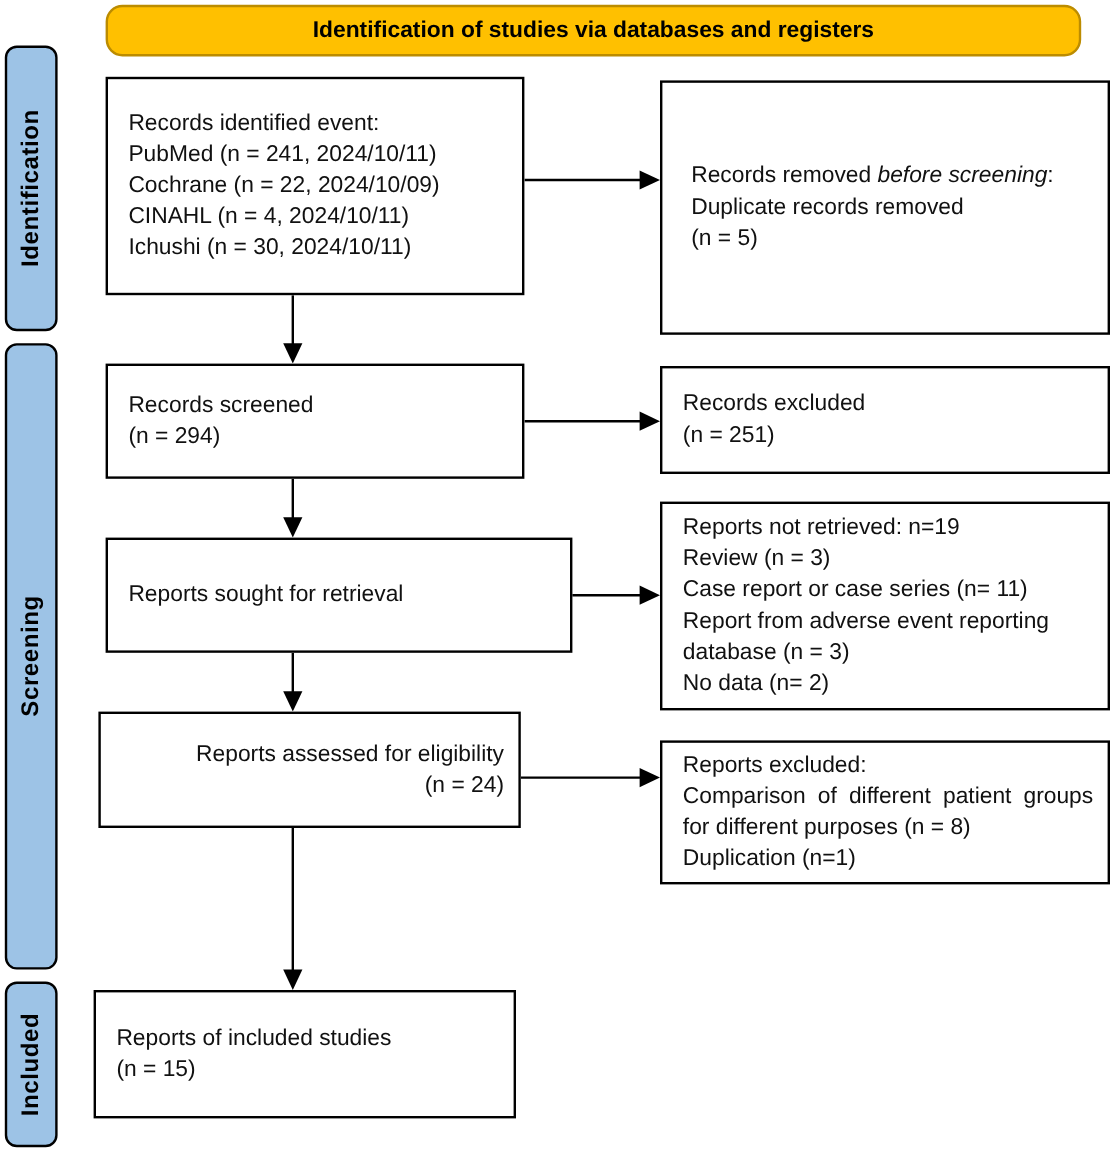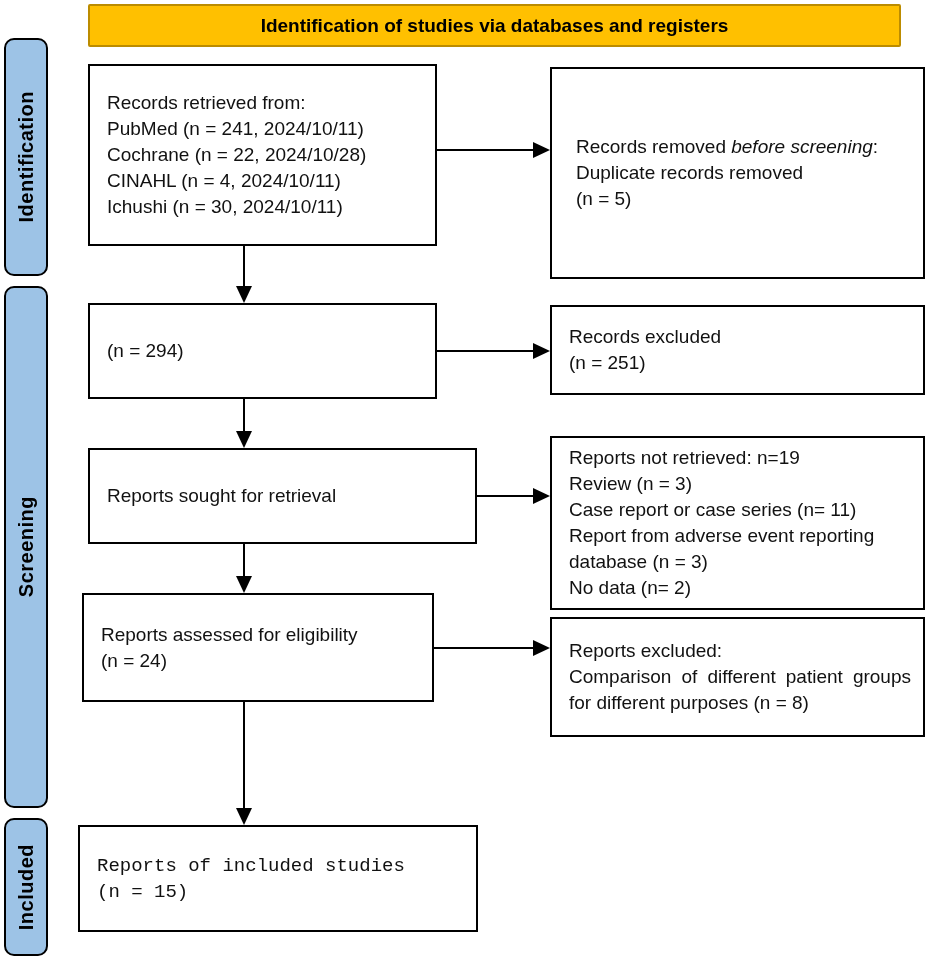--- a/index.html
+++ b/index.html
@@ -17,21 +17,21 @@
     left: 0; top: 0;
     width: 927px; height: 960px;
     pointer-events: none;
   }
   .header {
     position: absolute;
     left: 88px; top: 4px;
     width: 813px; height: 43px;
     background: #FFC000;
     border: 2px solid #BC8C00;
-    border-radius: 2px;
+    border-radius: 14px;
     box-sizing: border-box;
     display: flex; align-items: center; justify-content: center;
     font-size: 19px; font-weight: bold; color: #000;
   }
   .stage {
     position: absolute;
     left: 4px; width: 44px;
     background: #9DC3E6;
     border: 2px solid #000000;
     border-radius: 10px;
@@ -55,24 +55,24 @@
     box-sizing: border-box;
     display: flex; flex-direction: column; justify-content: center;
     padding: 6px 12px 6px 17px;
     font-size: 19px; line-height: 26px; color: #111;
   }
   .b-identified   { left: 88px;  top: 64px;  width: 349px; height: 182px; }
   .b-removed      { left: 550px; top: 67px;  width: 375px; height: 212px; padding-left: 24px; }
   .b-screened     { left: 88px;  top: 303px; width: 349px; height: 96px; }
   .b-rec-excluded { left: 550px; top: 305px; width: 375px; height: 90px; }
   .b-sought       { left: 88px;  top: 448px; width: 389px; height: 96px; }
-  .b-not-retrieved{ left: 550px; top: 436px; width: 375px; height: 174px; }
-  .b-assessed     { left: 82px;  top: 593px; width: 352px; height: 109px; }
+  .b-not-retrieved{ left: 550px; top: 418px; width: 375px; height: 174px; }
+  .b-assessed     { left: 82px;  top: 593px; width: 352px; height: 97px; text-align: right; }
   .b-rep-excluded { left: 550px; top: 617px; width: 375px; height: 120px; text-align: justify; }
-  .b-included     { left: 78px;  top: 825px; width: 400px; height: 107px; font-family: Liberation Mono, monospace; }
+  .b-included     { left: 78px;  top: 825px; width: 352px; height: 107px; }
   .line { min-height: 26px; }
   .line i { font-style: italic; }
 </style>
 </head>
 <body>
 
 <div class="canvas">
 
   <svg class="arrows" viewBox="0 0 927 960" xmlns="http://www.w3.org/2000/svg">
     <g stroke="#000" fill="#000">
@@ -117,34 +117,35 @@
     <span>Identification</span>
   </div>
   <div class="stage s-screening">
     <span>Screening</span>
   </div>
   <div class="stage s-included">
     <span>Included</span>
   </div>
 
   <div class="box b-identified">
-    <div class="line">Records retrieved from:</div>
+    <div class="line">Records identified event:</div>
     <div class="line">PubMed (n = 241, 2024/10/11)</div>
-    <div class="line">Cochrane (n = 22, 2024/10/28)</div>
+    <div class="line">Cochrane (n = 22, 2024/10/09)</div>
     <div class="line">CINAHL (n = 4, 2024/10/11)</div>
     <div class="line">Ichushi (n = 30, 2024/10/11)</div>
   </div>
 
   <div class="box b-removed">
     <div class="line"><span>Records removed </span><i>before screening</i><span>:</span></div>
     <div class="line">Duplicate records removed</div>
     <div class="line">(n = 5)</div>
   </div>
 
   <div class="box b-screened">
+    <div class="line">Records screened</div>
     <div class="line">(n = 294)</div>
   </div>
 
   <div class="box b-rec-excluded">
     <div class="line">Records excluded</div>
     <div class="line">(n = 251)</div>
   </div>
 
   <div class="box b-sought">
     <div class="line">Reports sought for retrieval</div>
@@ -159,20 +160,21 @@
   </div>
 
   <div class="box b-assessed">
     <div class="line">Reports assessed for eligibility</div>
     <div class="line">(n = 24)</div>
   </div>
 
   <div class="box b-rep-excluded">
     <div class="line">Reports excluded:</div>
     <div class="line">Comparison of different patient groups for different purposes (n = 8)</div>
+    <div class="line">Duplication (n=1)</div>
   </div>
 
   <div class="box b-included">
     <div class="line">Reports of included studies</div>
     <div class="line">(n = 15)</div>
   </div>
 
 </div>
 
 </body></html>

